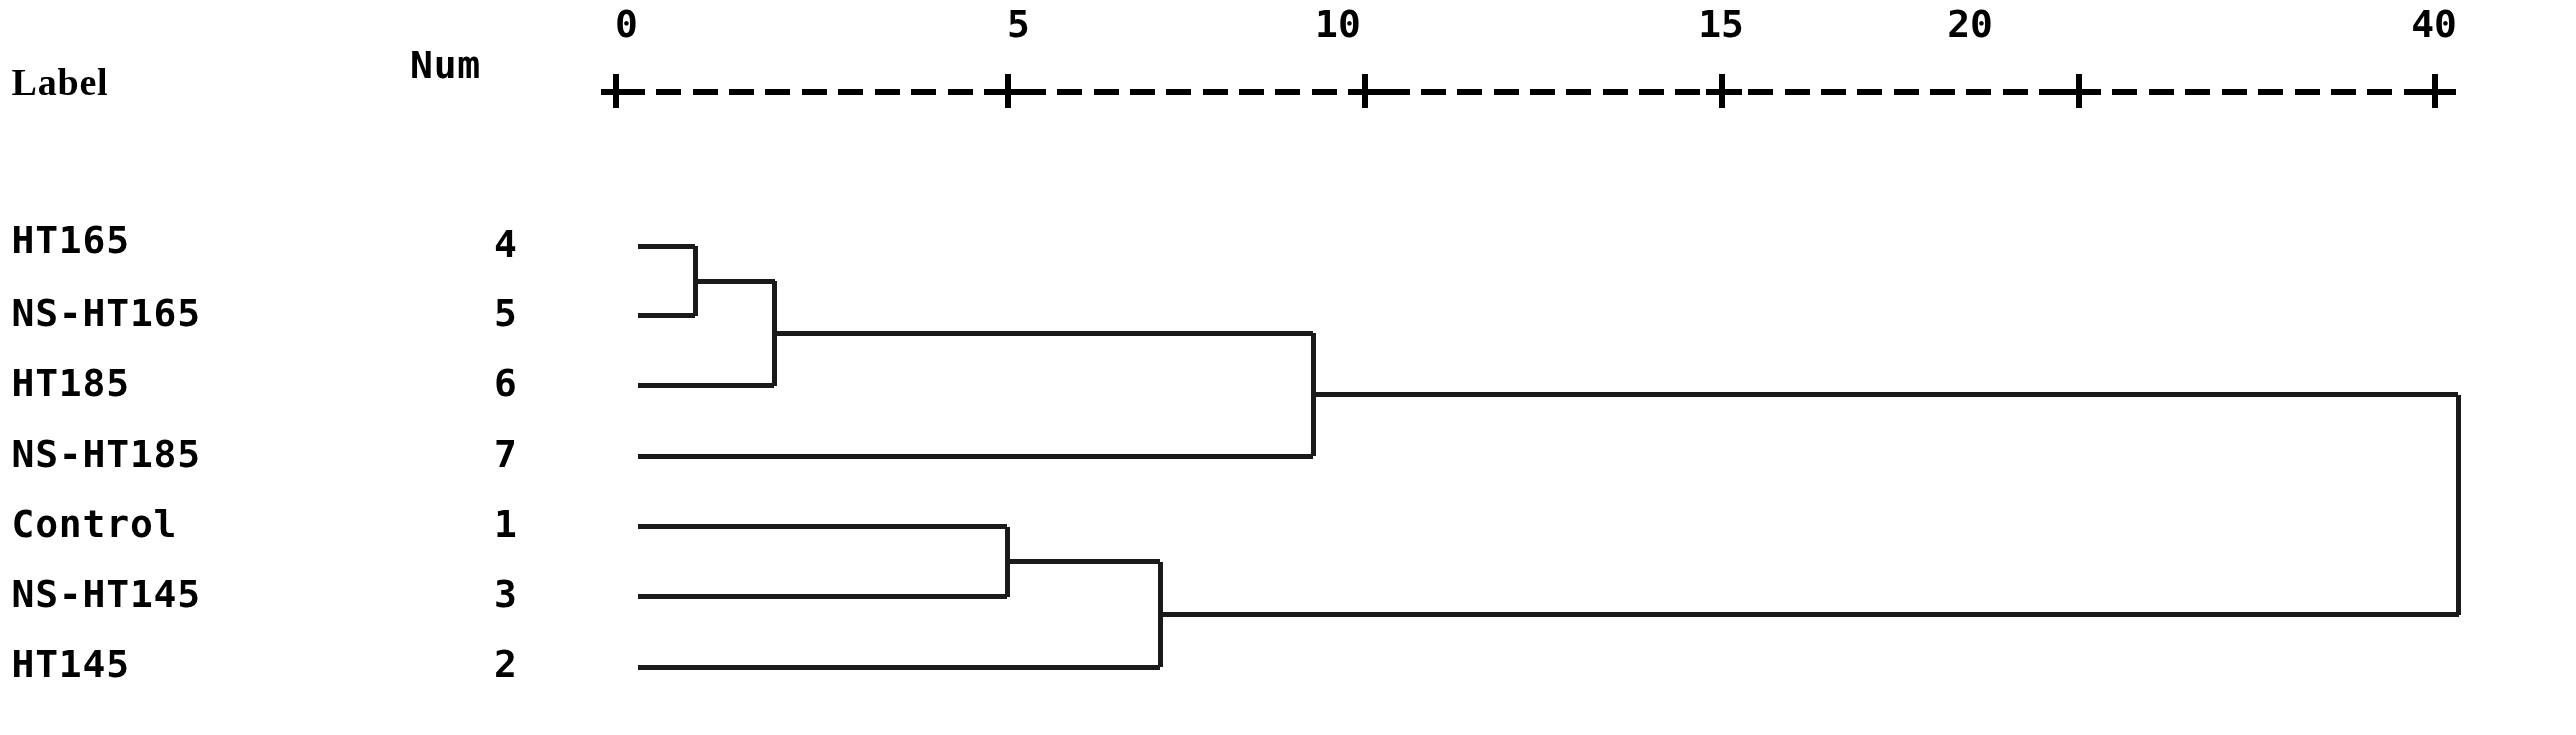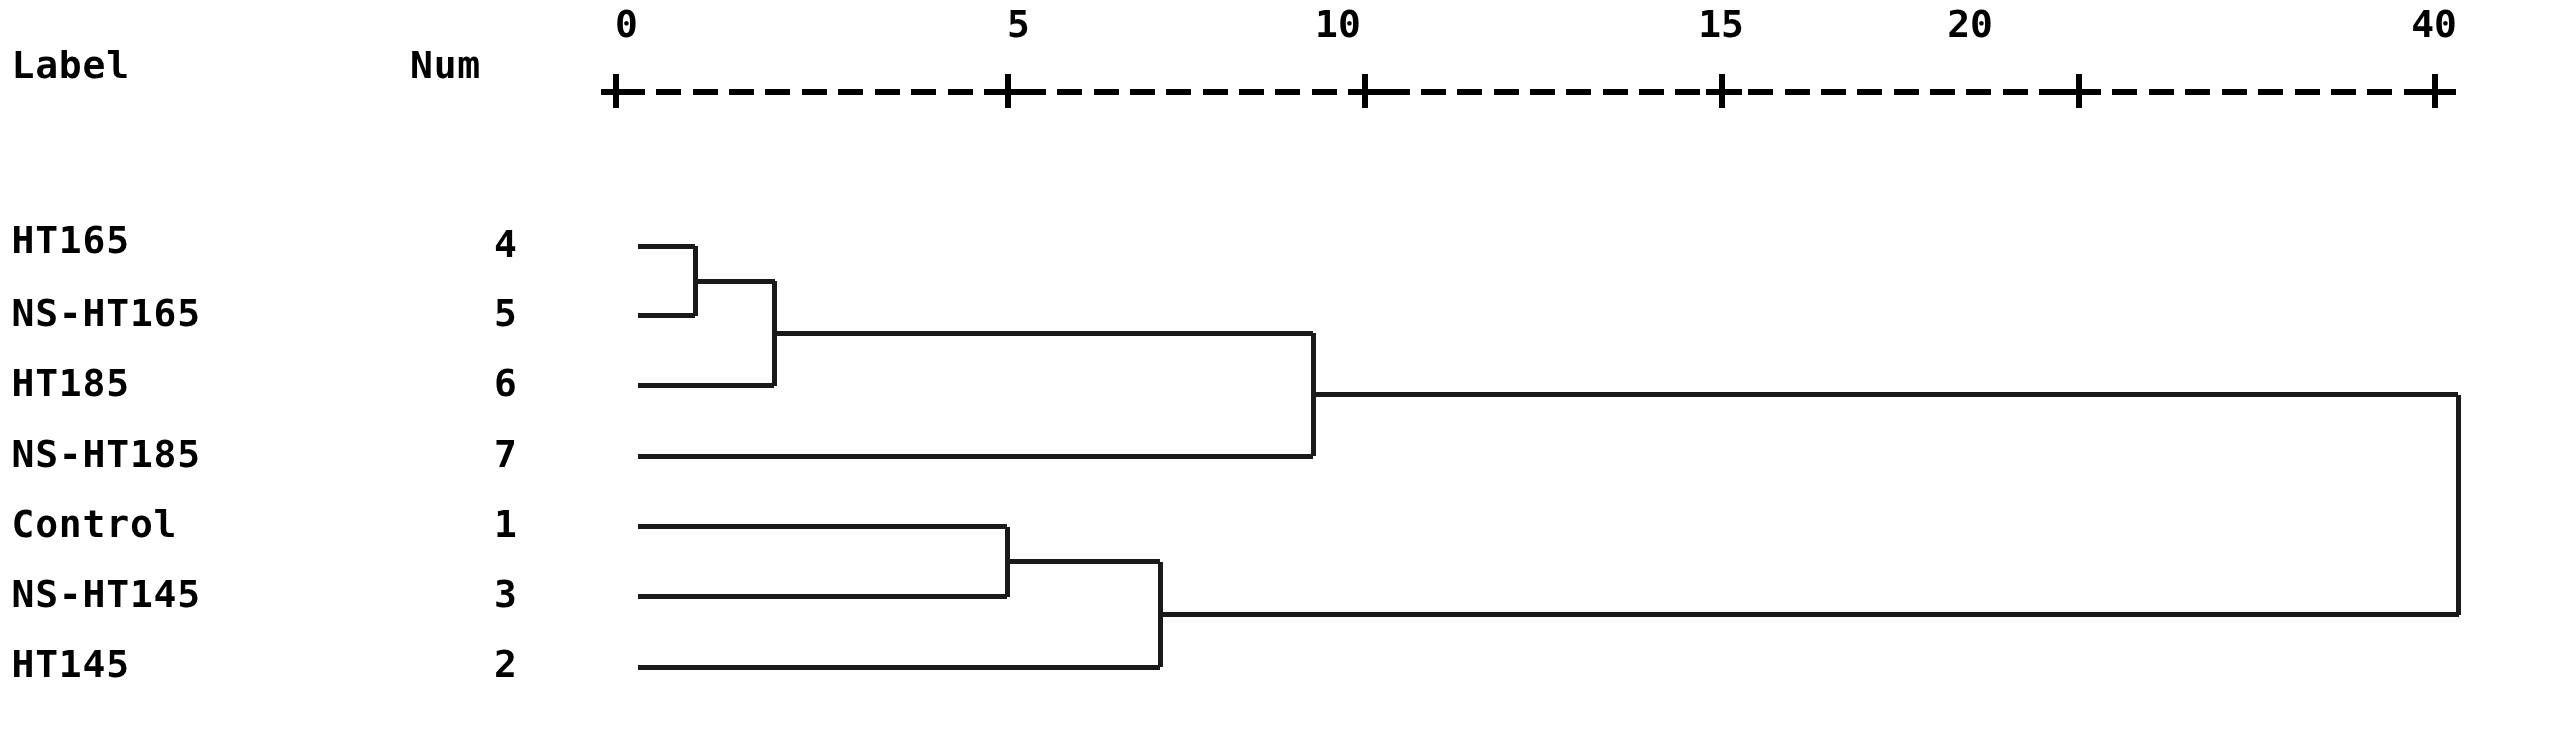--- a/index.html
+++ b/index.html
@@ -28,23 +28,24 @@
     color: #000000;
   }
   #case-word {
     left: 49px;
     top: 1.6px;
     font-size: 38px;
     letter-spacing: 14.8px;
   }
   #label-word {
     left: 11.5px;
-    top: 43px;
+    top: 60px;
     font-size: 38px;
     letter-spacing: 0.8px;
+    font-family: Liberation Serif, serif;
   }
   #num-word {
     left: 410px;
     top: 43px;
     font-size: 38px;
     letter-spacing: 0.8px;
   }
 
   
   .tick-num {

